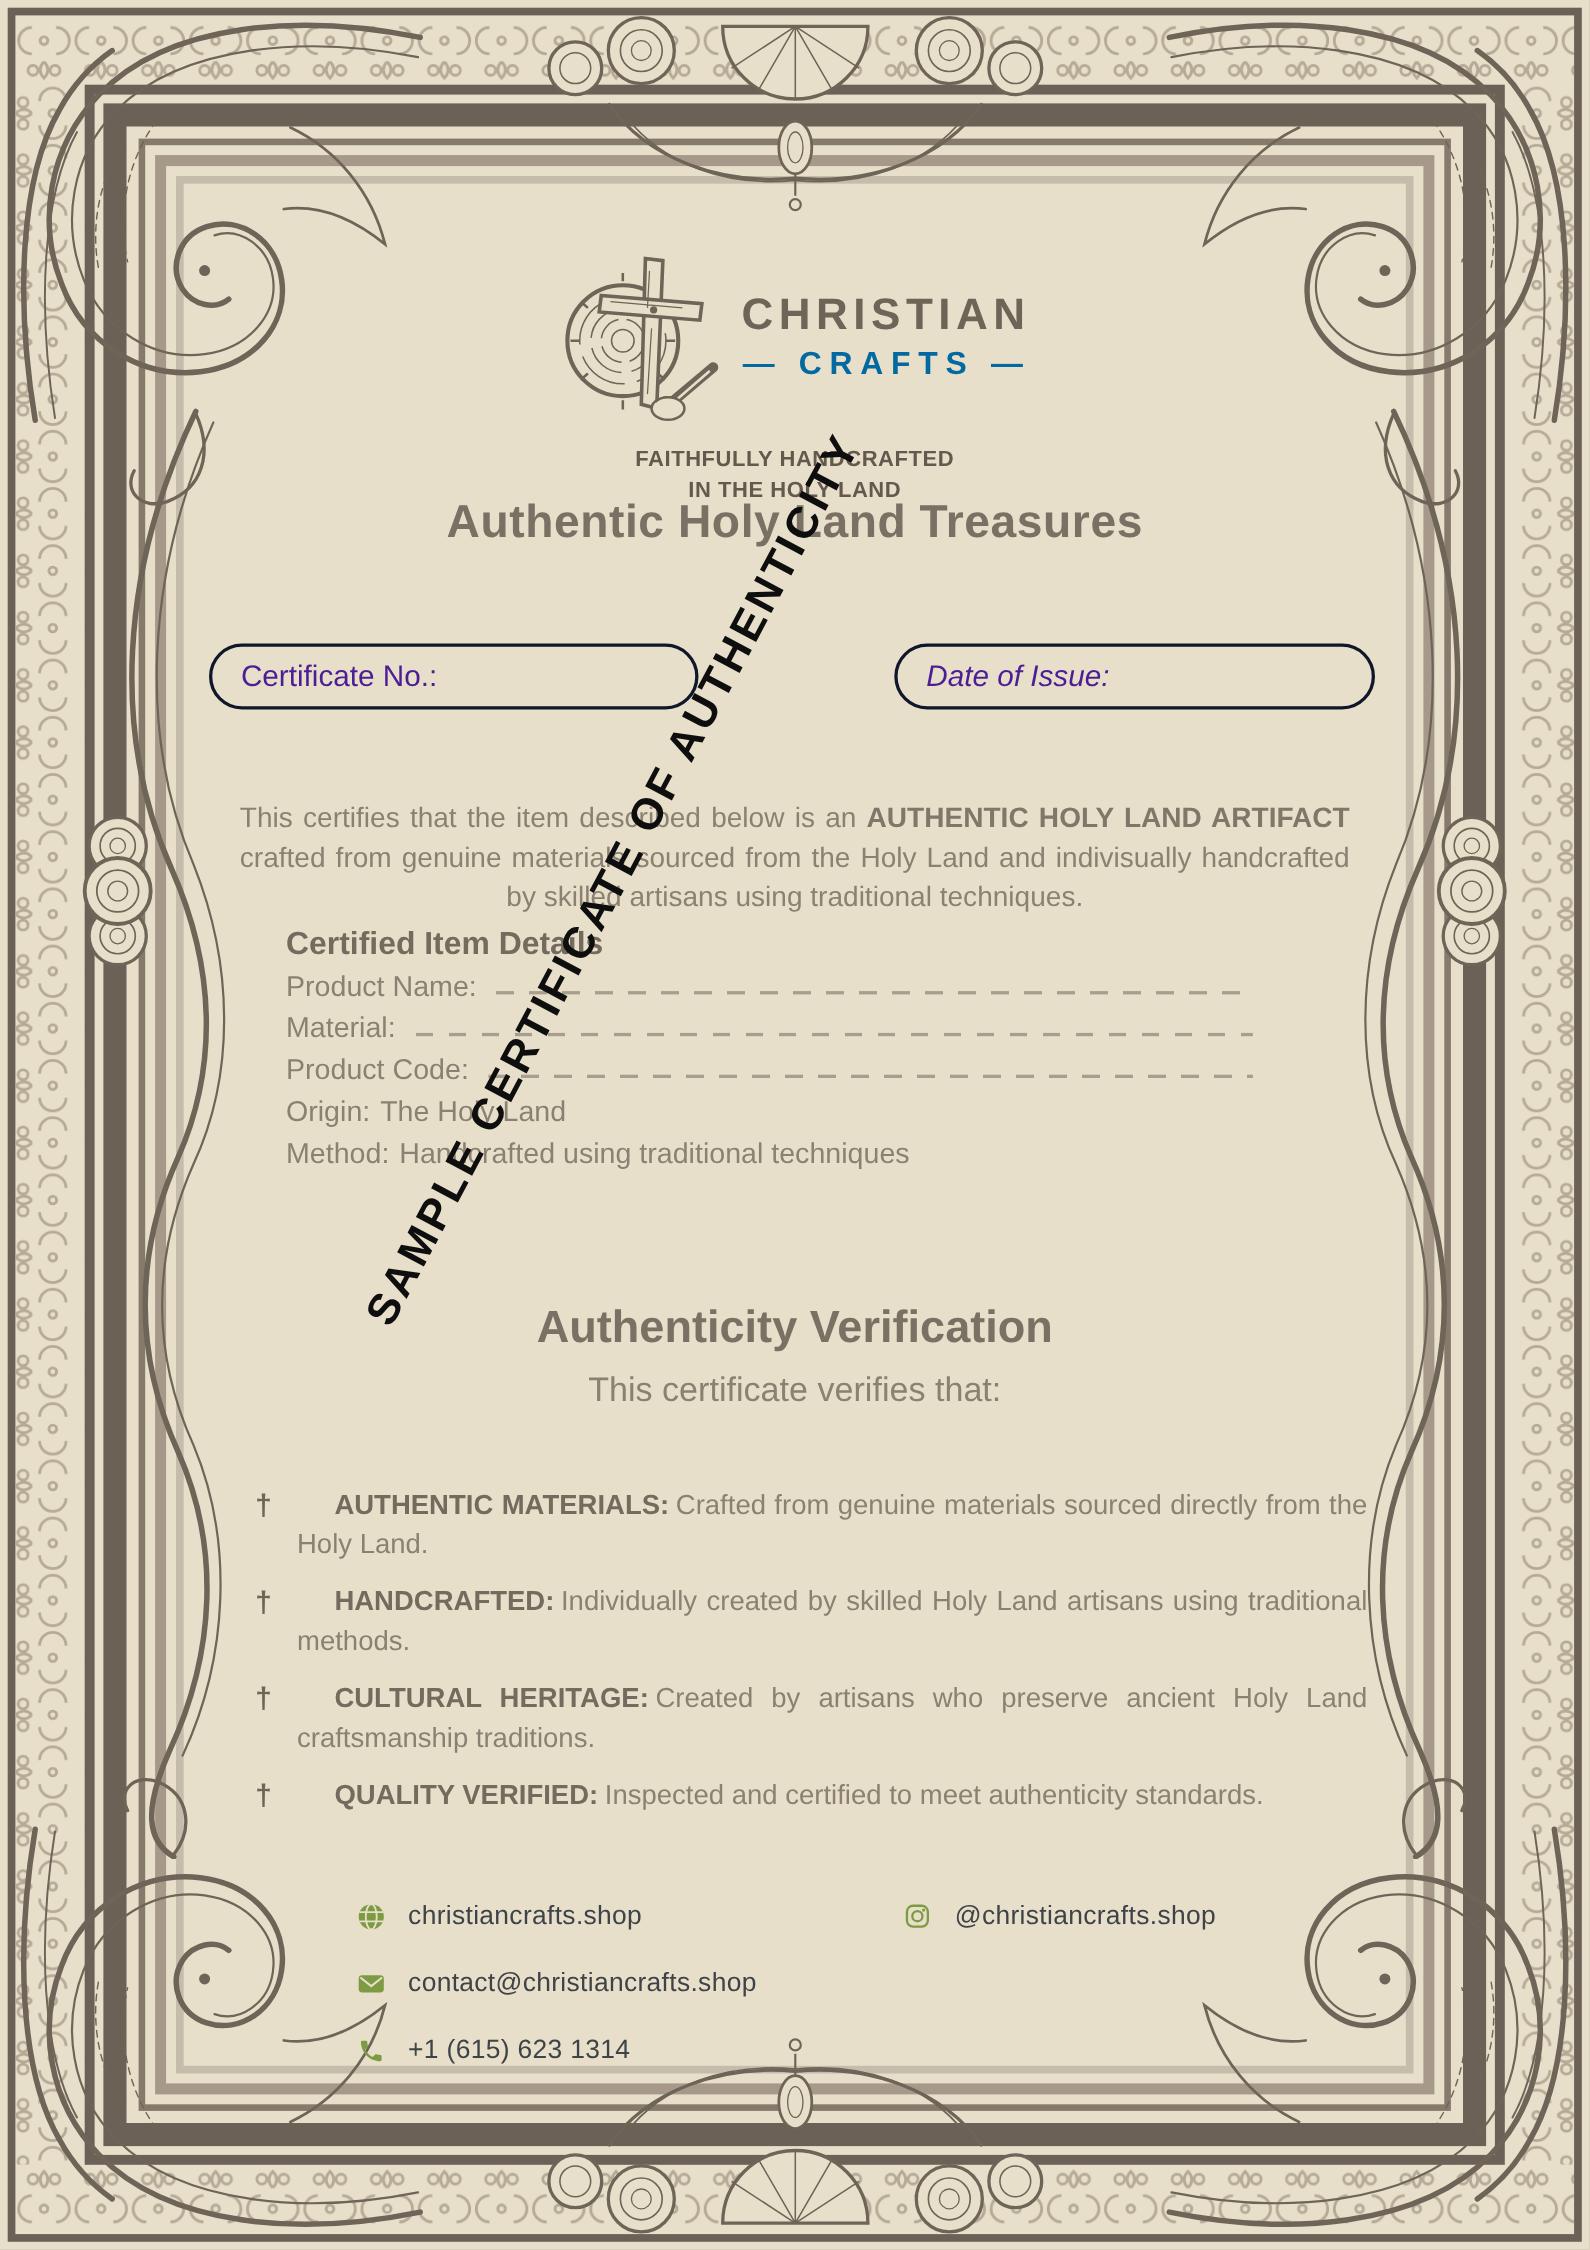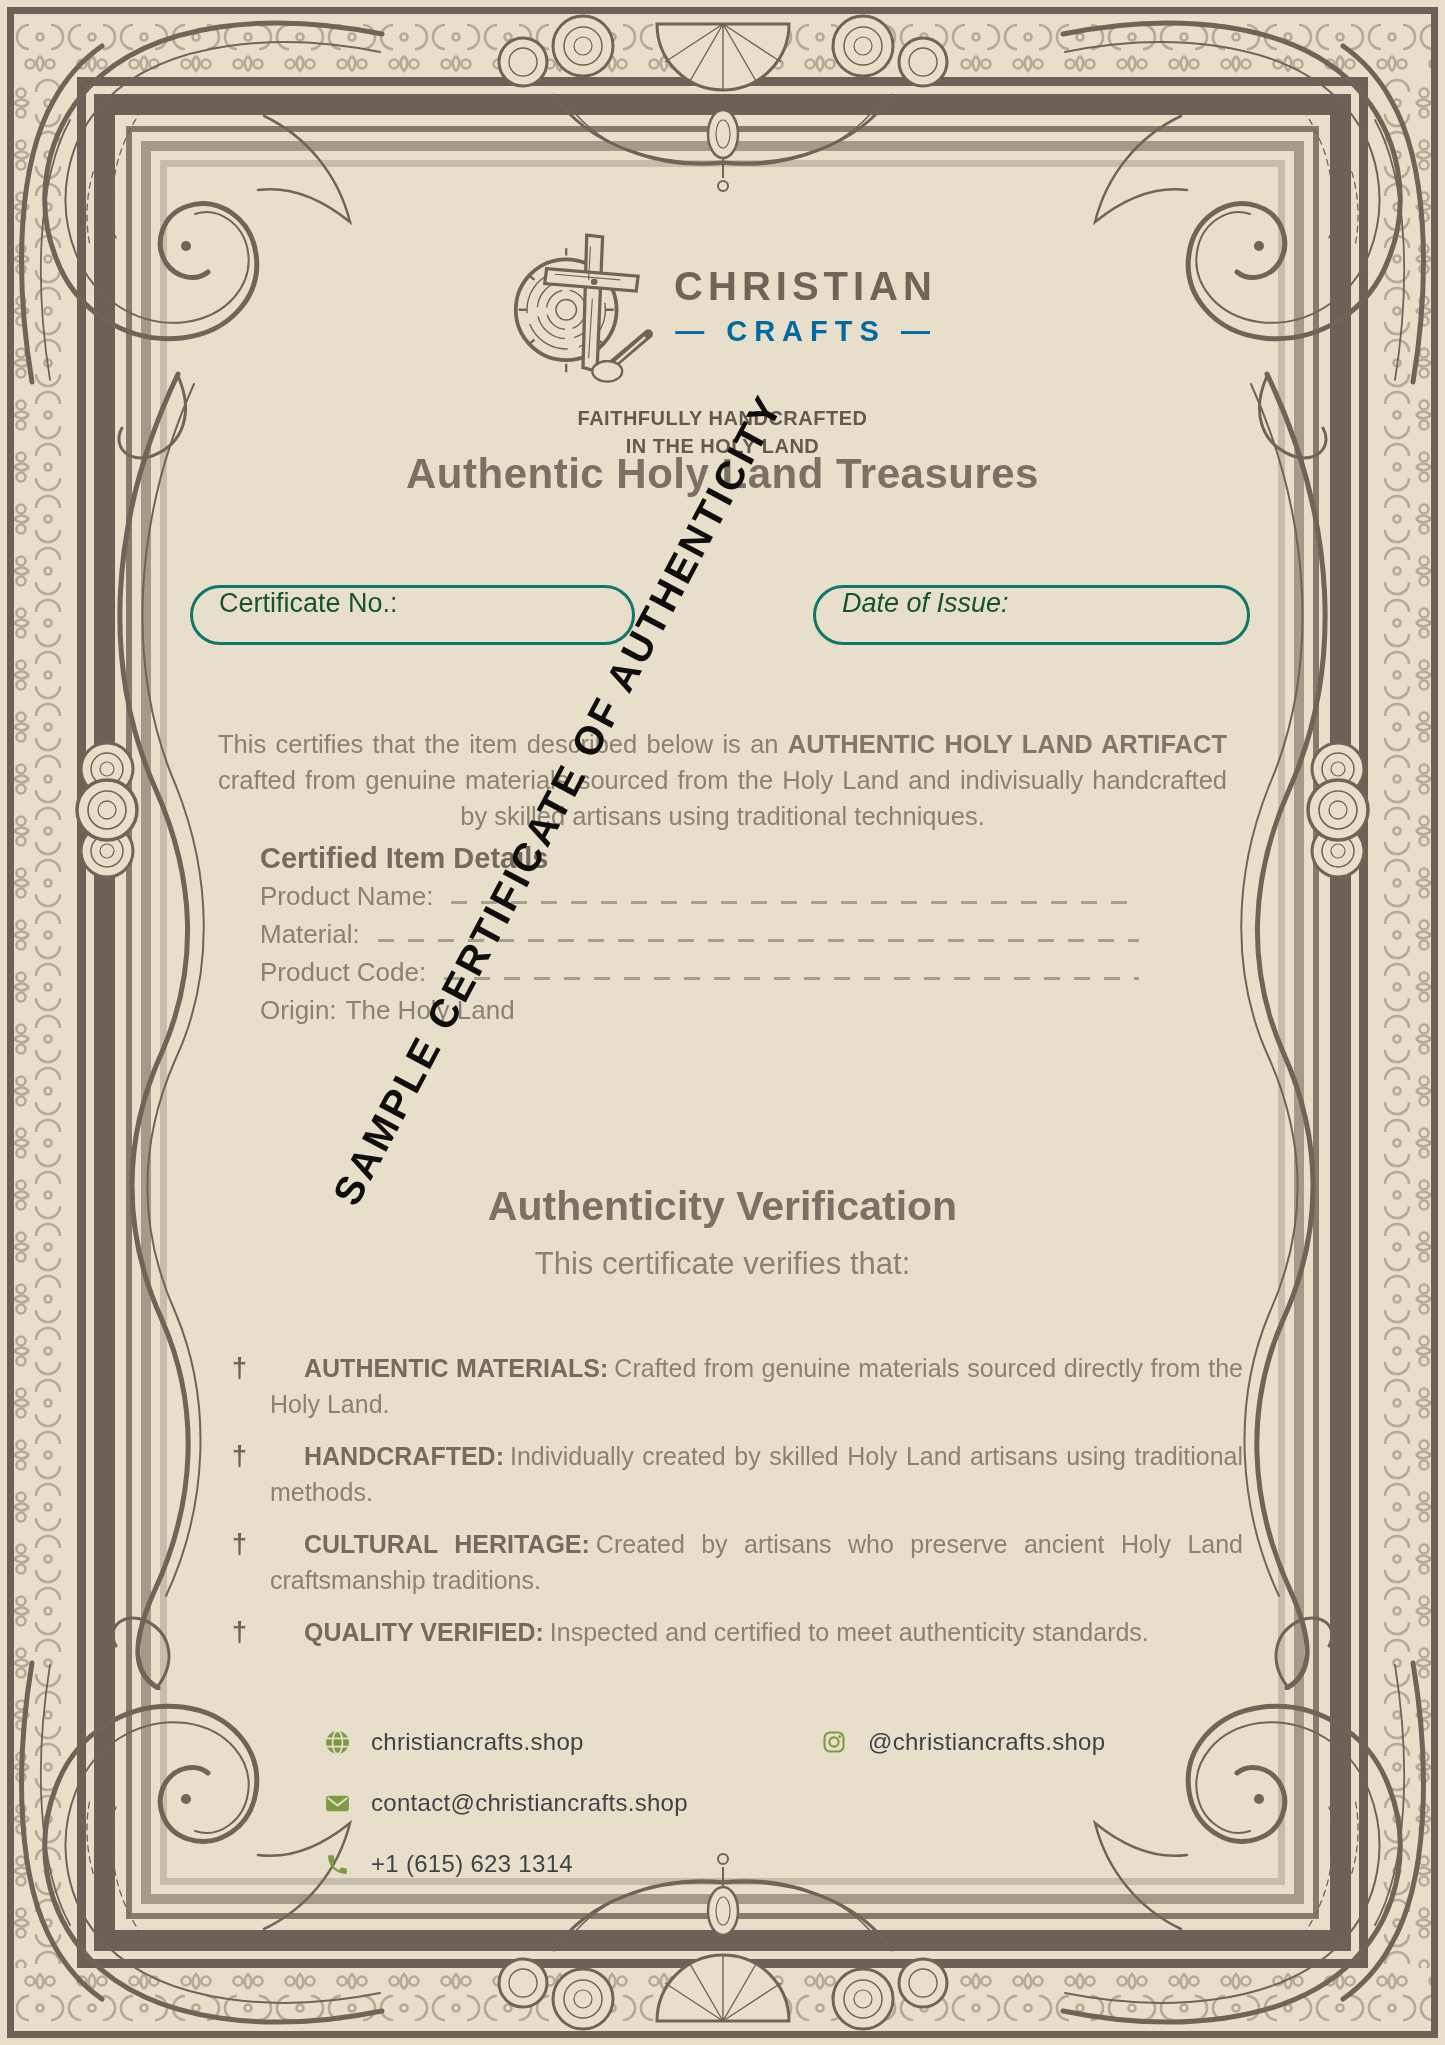--- a/index.html
+++ b/index.html
@@ -47,23 +47,23 @@
   .logo-mark{width:150px;height:168px;}
   .brand-text{display:flex;flex-direction:column;align-items:flex-end;}
   .brand-line1{font-size:40px;font-weight:bold;letter-spacing:5px;color:#6e6457;}
   .brand-line2{font-size:29px;font-weight:bold;letter-spacing:7px;color:#0369a1;margin-top:6px;}
   .tagline{margin-top:14px;text-align:center;font-size:20px;font-weight:bold;
            letter-spacing:0.5px;color:#63594d;line-height:28px;}
 
   .title{top:450px;text-align:center;font-size:42px;font-weight:bold;color:#7a7164;letter-spacing:0.5px;}
 
   .boxes{top:585px;display:flex;justify-content:space-between;padding-right:5px;}
-  .field-box{height:60px;border:3px solid #0f766e;border-radius:32px;background:transparent;
-             display:flex;padding-left:26px;box-sizing:border-box;
-             font-size:27px;color:#14532d;}
+  .field-box{height:60px;border:3px solid #0f172a;border-radius:32px;background:transparent;
+             display:flex;align-items:center;padding-left:26px;box-sizing:border-box;
+             font-size:27px;color:#4c1d95;}
   .box-cert{width:445px;}
   .box-date{width:437px;font-style:italic;}
 
   .intro{top:700px;left:28px;right:28px;font-size:25.5px;line-height:36px;
          text-align:justify;text-align-last:center;color:#8b8172;}
   .intro b{color:#80776a;}
 
   .details{top:842px;left:70px;right:112px;}
   .details h2{margin:0;font-size:29px;font-weight:bold;color:#746b5e;}
   .detail-row{display:flex;align-items:flex-end;height:38px;font-size:26px;color:#8b8172;}
@@ -285,20 +285,24 @@
         <div class="dash"></div>
       </div>
       <div class="detail-row">
         <span class="lbl">Product Code:</span>
         <div class="dash"></div>
       </div>
       <div class="detail-row">
         <span class="lbl">Origin:</span>
         <span class="val">The Holy Land</span>
       </div>
+      <div class="detail-row">
+        <span class="lbl">Method:</span>
+        <span class="val">Handcrafted using traditional techniques</span>
+      </div>
     </div>
 
     <div class="blk verif">
       <h2>Authenticity Verification</h2>
       <div class="sub">This certificate verifies that:</div>
     </div>
 
     <div class="blk bullets">
       <div class="bullet">
         <span class="b-marker">†</span>

